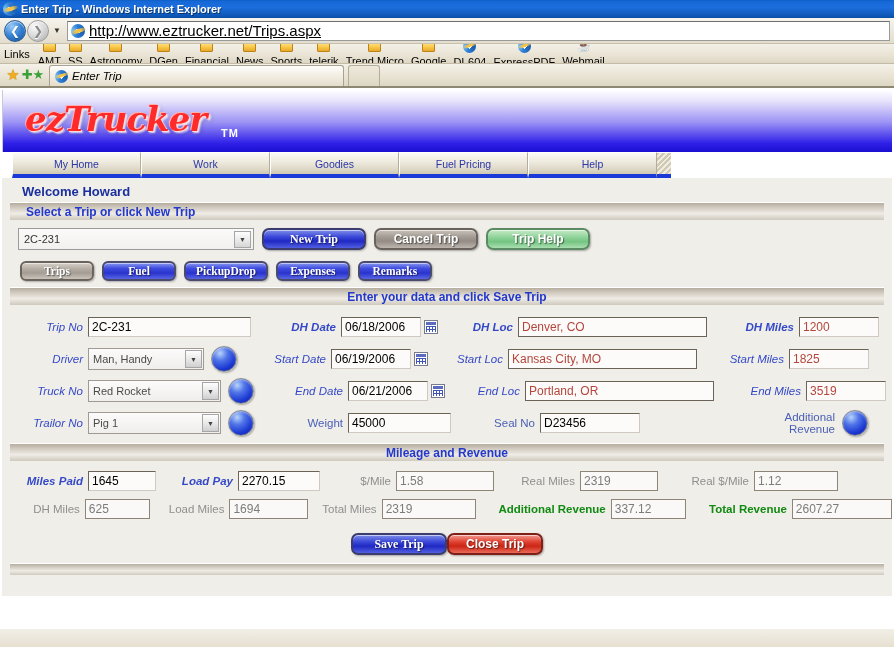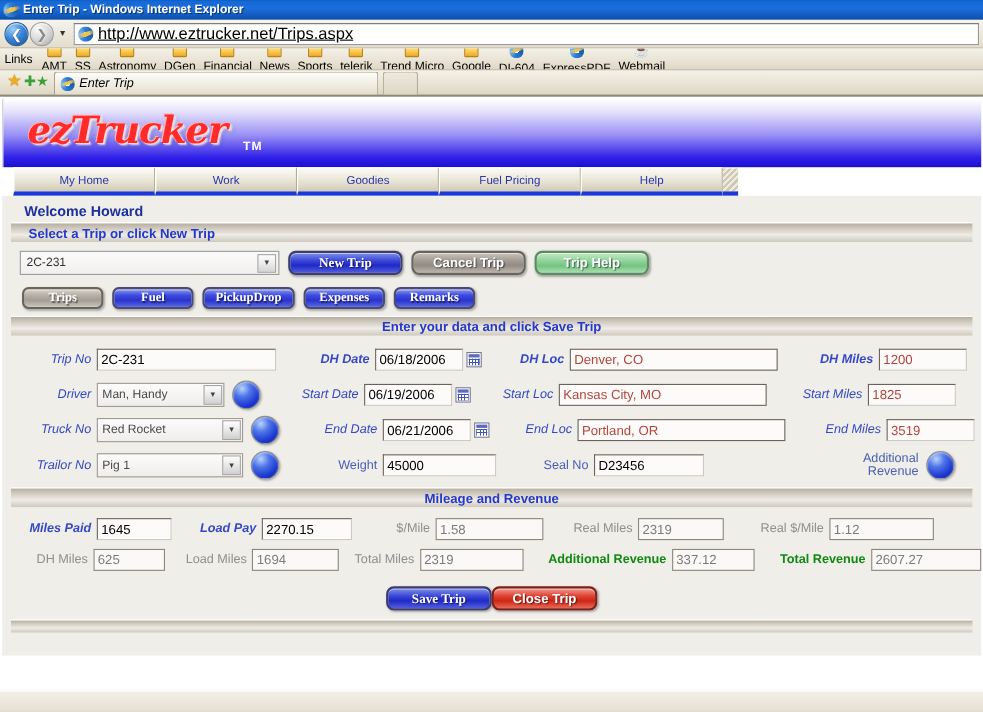--- a/index.html
+++ b/index.html
@@ -632,21 +632,21 @@
         <div class="lbl bold" style="width:82px">Load Pay</div>
         <div class="inp" style="width:82px">2270.15</div>
 
         <div class="lbl gray" style="width:76px">$/Mile</div>
         <div class="inp ro" style="width:98px">1.58</div>
 
         <div class="lbl gray" style="width:86px">Real Miles</div>
         <div class="inp ro" style="width:78px">2319</div>
 
         <div class="lbl gray" style="width:96px">Real $/Mile</div>
-        <div class="inp ro" style="width:95px">1.12</div>
+        <div class="inp ro" style="width:84px">1.12</div>
       </div>
 
       <div class="frow" style="height:28px">
         <div class="lbl gray" style="width:86px">DH Miles</div>
         <div class="inp ro" style="width:68px">625</div>
 
         <div class="lbl gray" style="width:82px">Load Miles</div>
         <div class="inp ro" style="width:82px">1694</div>
 
         <div class="lbl gray" style="width:76px">Total Miles</div>

